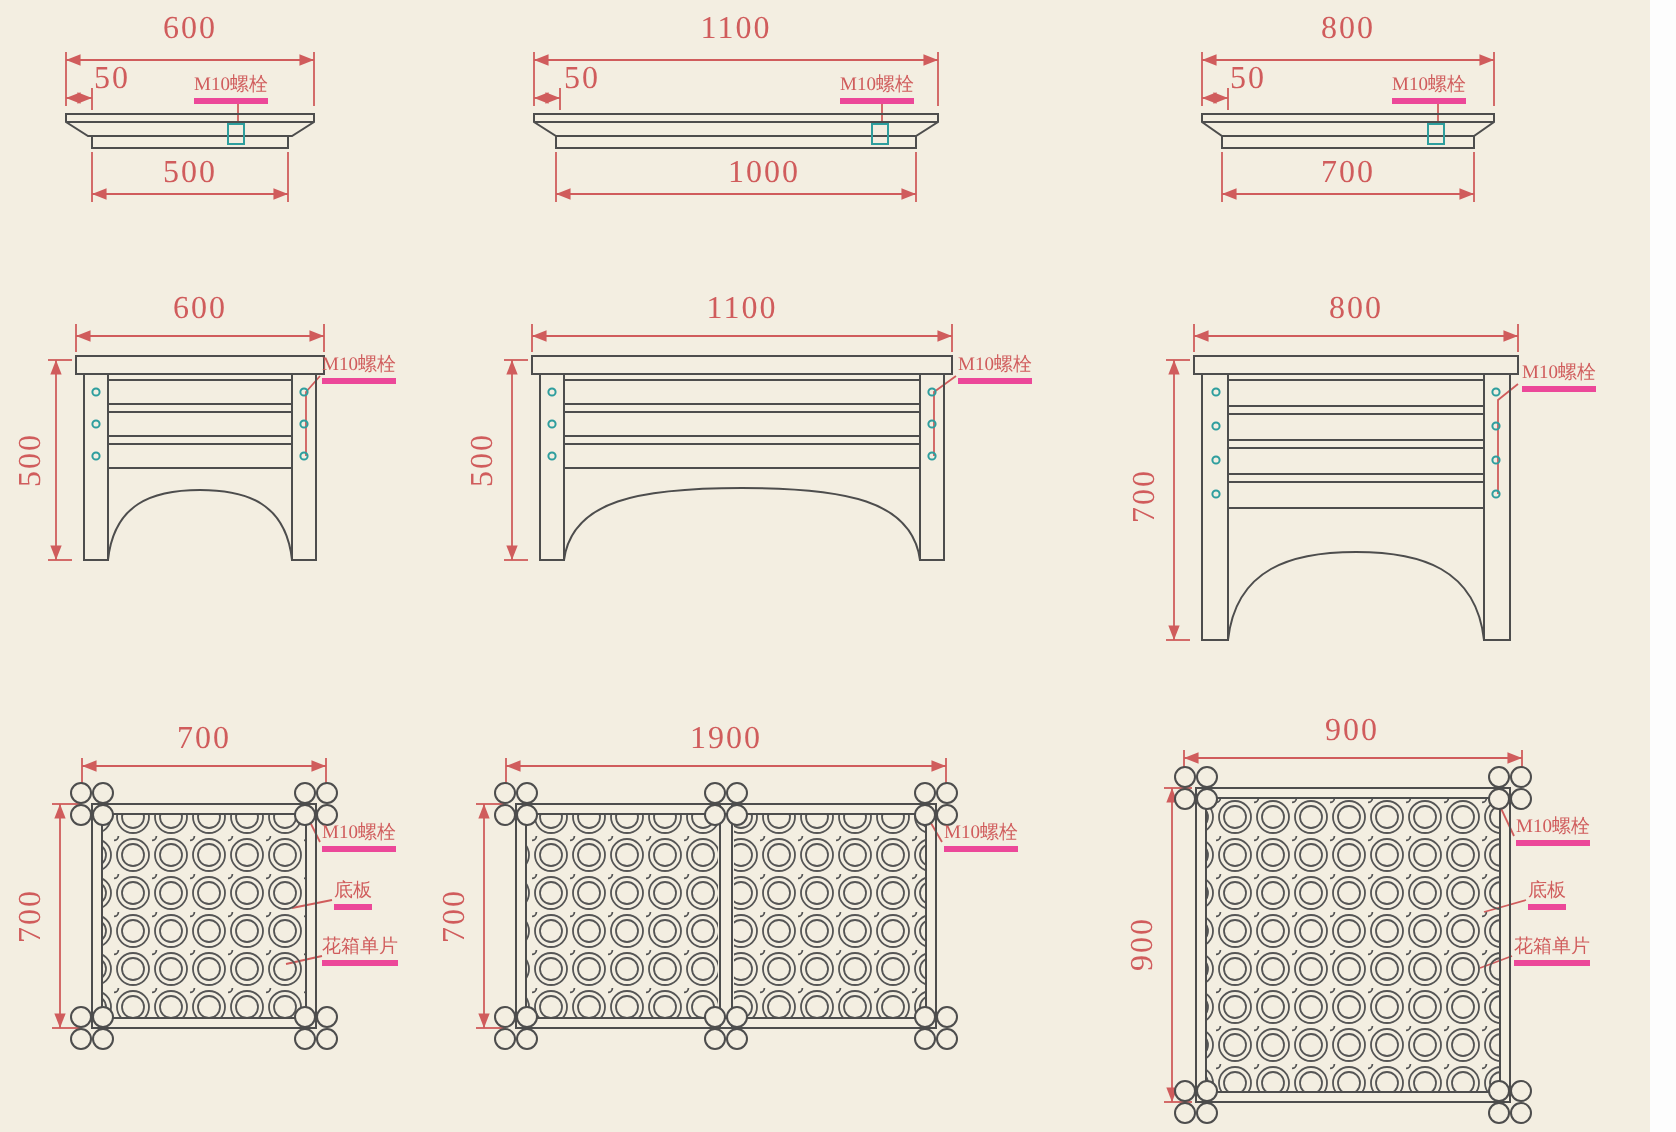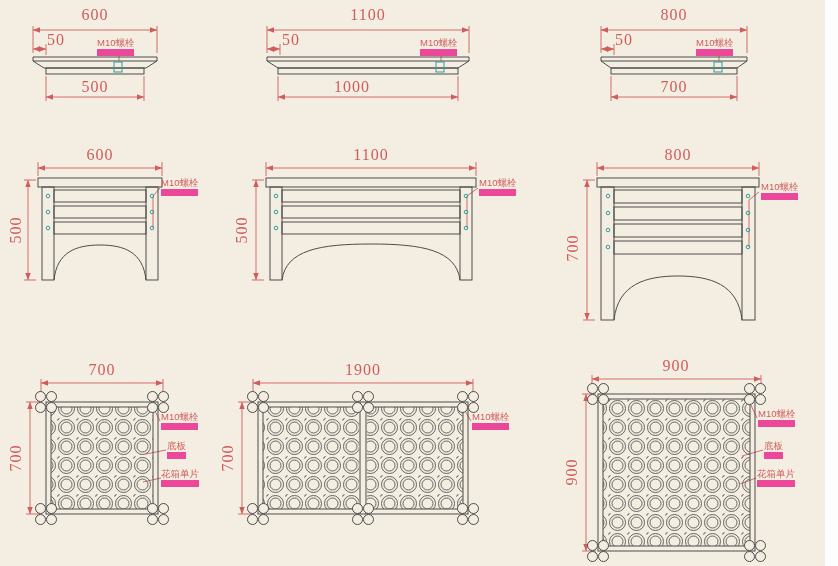--- a/index.html
+++ b/index.html
@@ -4,21 +4,21 @@
 <style>
   *{margin:0;padding:0;box-sizing:border-box}
   html,body{background:#ffffff}
   .sheet{position:relative;width:838px;height:566px;background:#f3eee1;overflow:hidden;
          font-family:"Liberation Serif","DejaVu Serif",serif}
   .sheet svg{position:absolute;left:0;top:0}
   .dim{position:absolute;color:#d05c5c;font-size:16px;line-height:16px;text-align:center;
        letter-spacing:1px;white-space:nowrap}
   .vdim{transform:rotate(-90deg)}
   .lbl{position:absolute;color:#d05c5c;font-size:9.5px;line-height:12px;white-space:nowrap;
-       border-bottom:7px solid #ec4899;font-family:Liberation Sans, sans-serif}
+       border-bottom:3px solid #ec4899;font-family:Liberation Serif, serif}
   .red{stroke:#d05c5c;stroke-width:.9;fill:none}
   .dark{stroke:#4d4d4d;stroke-width:1;fill:none}
   .teal{stroke:#2e9e9e;stroke-width:1;fill:none}
   .white-strip{position:absolute;right:0;top:0;width:13px;height:100%;background:#fdfdfd}
 </style>
 </head>
 <body>
 
 <div class="sheet">
 
@@ -282,21 +282,21 @@
   </svg>
 
   <div class="dim" style="left:70px;top:7px;width:50px">600</div>
   <div class="dim" style="left:44px;top:32px;width:24px">50</div>
   <div class="lbl" style="left:97px;top:37px">M10螺栓</div>
   <div class="dim" style="left:70px;top:79px;width:50px">500</div>
 
   <div class="dim" style="left:338px;top:7px;width:60px">1100</div>
   <div class="dim" style="left:279px;top:32px;width:24px">50</div>
   <div class="lbl" style="left:420px;top:37px">M10螺栓</div>
-  <div class="dim" style="left:322px;top:79px;width:60px">1000</div>
+  <div class="dim" style="left:352px;top:79px;width:60px">1000</div>
 
   <div class="dim" style="left:649px;top:7px;width:50px">800</div>
   <div class="dim" style="left:612px;top:32px;width:24px">50</div>
   <div class="lbl" style="left:696px;top:37px">M10螺栓</div>
   <div class="dim" style="left:649px;top:79px;width:50px">700</div>
 
   <div class="dim" style="left:75px;top:147px;width:50px">600</div>
   <div class="dim vdim" style="left:-9px;top:222px;width:50px">500</div>
   <div class="lbl" style="left:161px;top:177px">M10螺栓</div>
 

